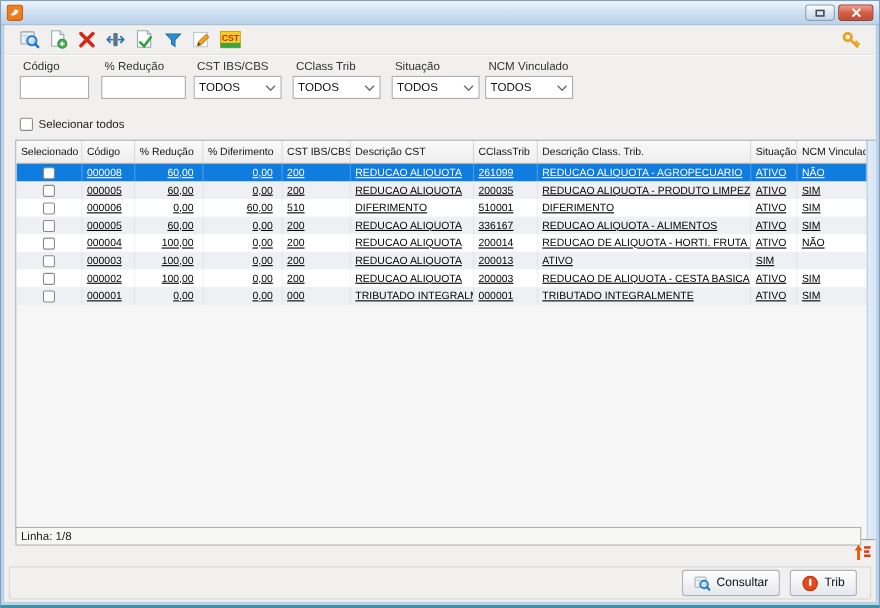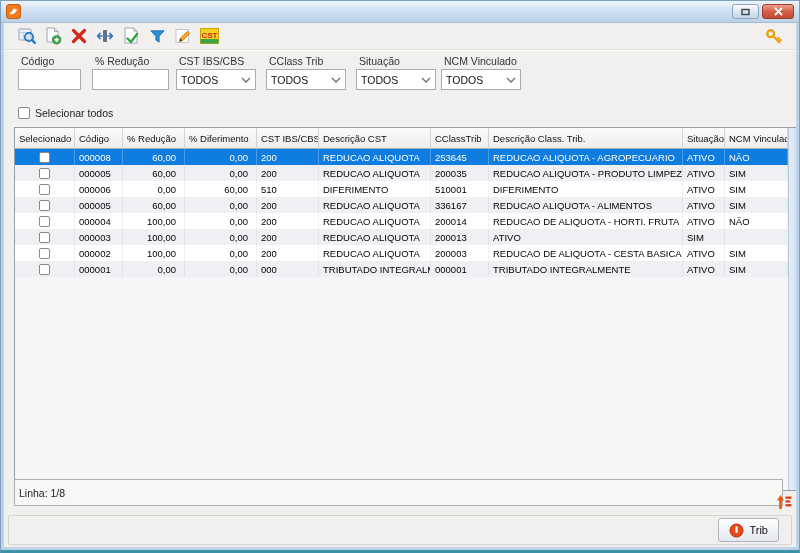--- a/index.html
+++ b/index.html
@@ -35,32 +35,32 @@
   
   .selectall{position:absolute;top:84px;left:14px;display:flex;align-items:center;gap:5px;font-size:10.5px;color:#222;text-align:center;}
   .cbox{width:12px;height:12px;border:1px solid #8a8a8a;background:#fff;border-radius:2px;display:inline-block;}
   
   .grid{position:absolute;top:104px;left:10px;width:787px;height:364px;border:1px solid #98a0a8;background:#f6f6f7;}
   .gridinner{position:absolute;top:0;left:0;right:12px;bottom:0;overflow:hidden;background:#f6f6f7;}
   .ghead,.grow{display:grid;grid-template-columns:var(--cols);}
   .ghead{height:21px;}
   .hcell{font-size:9.5px;color:#111;background:linear-gradient(#fafafa,#eeeeee);border-right:1px solid #d4d4d4;
          border-bottom:1px solid #aeaeae;display:flex;align-items:center;padding:0 4px;white-space:nowrap;overflow:hidden;}
-  .grow{height:16px;background:#fff;}
+  .grow{height:16px;background:#fff;text-decoration:underline;}
   .grow.alt{background:#eef0f4;}
   .grow.sel{background:var(--sel-bg);color:#fff;}
   .gcell{font-size:9.5px;line-height:15px;padding:0 4px;border-right:1px solid rgba(0,0,0,.05);
          white-space:nowrap;overflow:hidden;display:flex;align-items:center;}
   .grow.sel .gcell{border-right:1px solid rgba(255,255,255,.25);}
   .gcell.num{justify-content:flex-end;padding-right:8px;}
   .gcell.ck{justify-content:center;}
   .vscroll{position:absolute;top:0;right:0;bottom:0;width:12px;background:linear-gradient(to right,#e3edf8,#cddff1);
            border-left:1px solid #b7cce0;}
   
-  .statusbar{position:absolute;top:456px;left:10px;width:769px;height:27px;border:1px solid #b0b0b0;background:#f7f7f6;
+  .statusbar{position:absolute;top:456px;left:10px;width:769px;height:17px;border:1px solid #b0b0b0;background:#f7f7f6;
              display:flex;align-items:center;padding:0 4px;font-size:10.5px;color:#222;}
   .statusicon{position:absolute;top:470px;right:2px;width:18px;height:18px;display:inline-flex;}
   .footer{position:absolute;top:492px;left:4px;right:4px;height:30px;border:1px solid #d6d4d1;border-radius:2px;
           background:#f1f0ee;display:flex;align-items:center;justify-content:flex-end;gap:9px;padding:0 12px;}
   .fbtn{height:24px;display:inline-flex;align-items:center;gap:5px;padding:0 10px;border:1px solid #aeb4bb;
         border-radius:3px;background:linear-gradient(#ffffff,#f0f2f5 55%,#e4e8ec);font-size:11px;color:#111;
         font-family:"Liberation Sans",sans-serif;}
   .fbtn.consultar{min-width:74px;}
   .fbtn.sair{min-width:54px;}
   .icon{display:inline-flex;}
@@ -253,21 +253,21 @@
         <div>
             <div class="grow sel">
               <div class="gcell ck">
                 <span class="cbox" style="width: 11px; height: 11px;"></span>
               </div>
               <div class="gcell">000008</div>
               <div class="gcell num">60,00</div>
               <div class="gcell num">0,00</div>
               <div class="gcell">200</div>
               <div class="gcell">REDUCAO ALIQUOTA</div>
-              <div class="gcell">253645</div>
+              <div class="gcell">261099</div>
               <div class="gcell">REDUCAO ALIQUOTA - AGROPECUARIO</div>
               <div class="gcell">ATIVO</div>
               <div class="gcell">NÃO</div>
             </div>
             <div class="grow alt">
               <div class="gcell ck">
                 <span class="cbox" style="width: 11px; height: 11px;"></span>
               </div>
               <div class="gcell">000005</div>
               <div class="gcell num">60,00</div>
@@ -376,20 +376,31 @@
             <path d="M4.5 16V6.5" stroke="#e8590c" stroke-width="2.6"></path>
             <path d="M1 7.5L4.5 2 8 7.5z" fill="#e8590c"></path>
             <rect x="9.5" y="3.5" width="6" height="2.3" fill="#d8401a"></rect>
             <rect x="9.5" y="7.3" width="4.8" height="2.3" fill="#d8401a"></rect>
             <rect x="9.5" y="11.1" width="6" height="2.3" fill="#d8401a"></rect>
           </svg>
       </span>
     </span>
 
     <div class="footer">
+      <button class="fbtn consultar">
+        <span class="icon">
+          <svg width="15" height="15" viewBox="0 0 18 18">
+              <rect x="1" y="2" width="12" height="11" rx="1" fill="#eef2f6" stroke="#93a1af"></rect>
+              <path d="M1 5.5h12M5.5 5.5V13" stroke="#c2ccd6"></path>
+              <circle cx="11" cy="10" r="4.2" fill="rgba(180,215,245,.45)" stroke="#1e78c8" stroke-width="1.8"></circle>
+              <line x1="14" y1="13" x2="16.8" y2="15.8" stroke="#1e78c8" stroke-width="2.4" stroke-linecap="round"></line>
+            </svg>
+        </span>
+        <span>Consultar</span>
+      </button>
       <button class="fbtn sair">
         <span class="icon">
           <svg width="15" height="15" viewBox="0 0 16 16">
               <circle cx="8" cy="8" r="7" fill="#e8481c" stroke="#b23210"></circle>
               <rect x="6.9" y="3.4" width="2.3" height="7.2" rx="1.1" fill="#fff"></rect>
             </svg>
         </span>
         <span>Trib</span>
       </button>
     </div>

